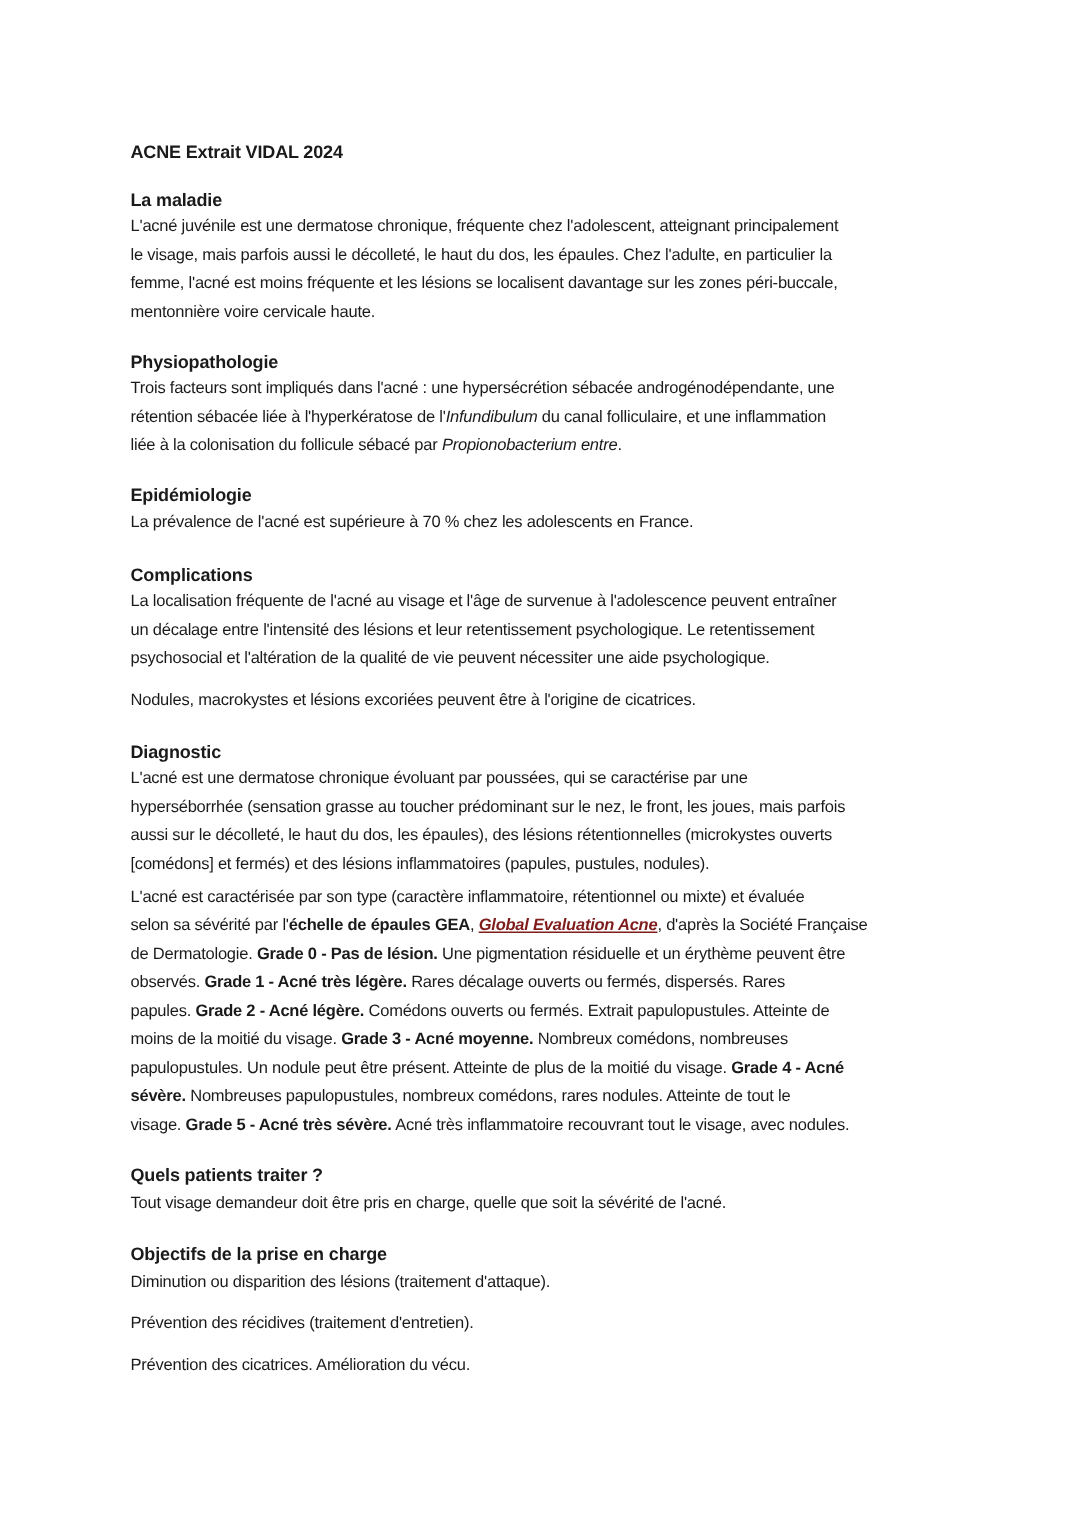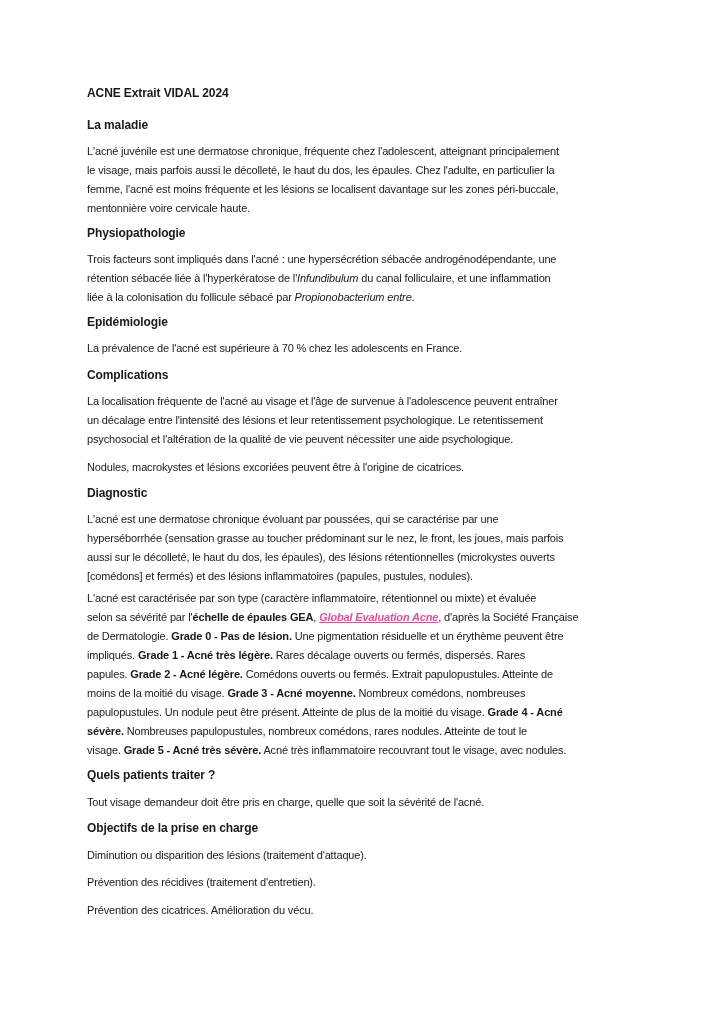--- a/index.html
+++ b/index.html
@@ -1,23 +1,23 @@
 <!DOCTYPE html>
 <html><head>
   <meta charset="utf-8">
   <style>
     html, body { margin: 0; padding: 0; background: #ffffff; }
     body { width: 724px; height: 1024px; position: relative; overflow: hidden;
       font-family: "Liberation Sans", "DejaVu Sans", sans-serif; color: #1a1a1a; }
     .page { position: absolute; left: 87px; top: 0; width: 560px; }
     .line { position: absolute; left: 0; white-space: nowrap; font-size: 11px; line-height: 15px; letter-spacing: -0.15px; }
-    .h { font-weight: bold; font-size: 12px; letter-spacing: -0.1px; }
+    .h { font-weight: bold; font-size: 12px; letter-spacing: -0.1px; margin-top: 8px; }
     b { font-weight: bold; }
     i { font-style: italic; }
-    a.link { color: #ec4899; font-weight: bold; font-style: italic; text-decoration: underline; }
+    a.link { color: #7f1d1d; font-weight: bold; font-style: italic; text-decoration: underline; }
   </style>
 </head>
 <body>
 
 <div class="page">
   <div class="line h" style="top:86px">ACNE  Extrait VIDAL 2024</div>
 
   <div class="line h" style="top:118px">La maladie</div>
   <div class="line" style="top:144px">L'acné juvénile est une dermatose chronique, fréquente chez l'adolescent, atteignant principalement</div>
   <div class="line" style="top:163px">le visage, mais parfois aussi le décolleté, le haut du dos, les épaules. Chez l'adulte, en particulier la</div>
@@ -40,21 +40,21 @@
 
   <div class="line h" style="top:486px">Diagnostic</div>
   <div class="line" style="top:512px">L'acné est une dermatose chronique évoluant par poussées, qui se caractérise par une</div>
   <div class="line" style="top:531px">hyperséborrhée (sensation grasse au toucher prédominant sur le nez, le front, les joues, mais parfois</div>
   <div class="line" style="top:550px">aussi sur le décolleté, le haut du dos, les épaules), des lésions rétentionnelles (microkystes ouverts</div>
   <div class="line" style="top:569px">[comédons] et fermés) et des lésions inflammatoires (papules, pustules, nodules).</div>
 
   <div class="line" style="top:591px">L'acné est caractérisée par son type (caractère inflammatoire, rétentionnel ou mixte) et évaluée</div>
   <div class="line" style="top:610px"><span>selon sa sévérité par l'</span><b>échelle de épaules GEA</b><span>, </span><a class="link" href="#">Global Evaluation Acne</a><span>, d'après la Société Française</span></div>
   <div class="line" style="top:629px"><span>de Dermatologie. </span><b>Grade 0 - Pas de lésion.</b><span> Une pigmentation résiduelle et un érythème peuvent être</span></div>
-  <div class="line" style="top:648px"><span>impliqués. </span><b>Grade 1 - Acné très légère.</b><span> Rares décalage ouverts ou fermés, dispersés. Rares</span></div>
+  <div class="line" style="top:648px"><span>observés. </span><b>Grade 1 - Acné très légère.</b><span> Rares décalage ouverts ou fermés, dispersés. Rares</span></div>
   <div class="line" style="top:667px"><span>papules. </span><b>Grade 2 - Acné légère.</b><span> Comédons ouverts ou fermés. Extrait papulopustules. Atteinte de</span></div>
   <div class="line" style="top:686px"><span>moins de la moitié du visage. </span><b>Grade 3 - Acné moyenne.</b><span> Nombreux comédons, nombreuses</span></div>
   <div class="line" style="top:705px"><span>papulopustules. Un nodule peut être présent. Atteinte de plus de la moitié du visage. </span><b>Grade 4 - Acné</b></div>
   <div class="line" style="top:724px"><b>sévère.</b><span> Nombreuses papulopustules, nombreux comédons, rares nodules. Atteinte de tout le</span></div>
   <div class="line" style="top:743px"><span>visage. </span><b>Grade 5 - Acné très sévère.</b><span> Acné très inflammatoire recouvrant tout le visage, avec nodules.</span></div>
 
   <div class="line h" style="top:768px">Quels patients traiter ?</div>
   <div class="line" style="top:795px">Tout visage demandeur doit être pris en charge, quelle que soit la sévérité de l'acné.</div>
 
   <div class="line h" style="top:821px">Objectifs de la prise en charge</div>

